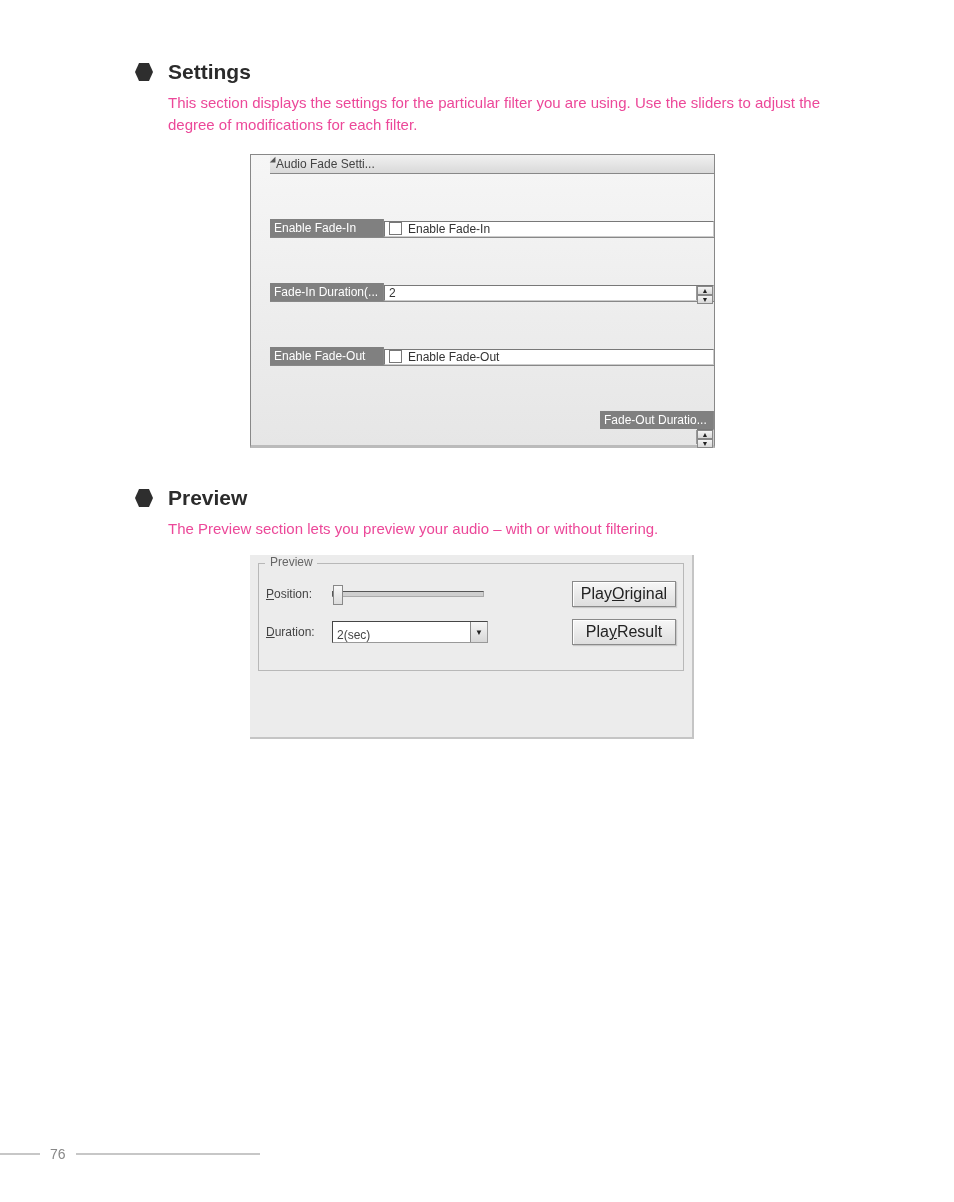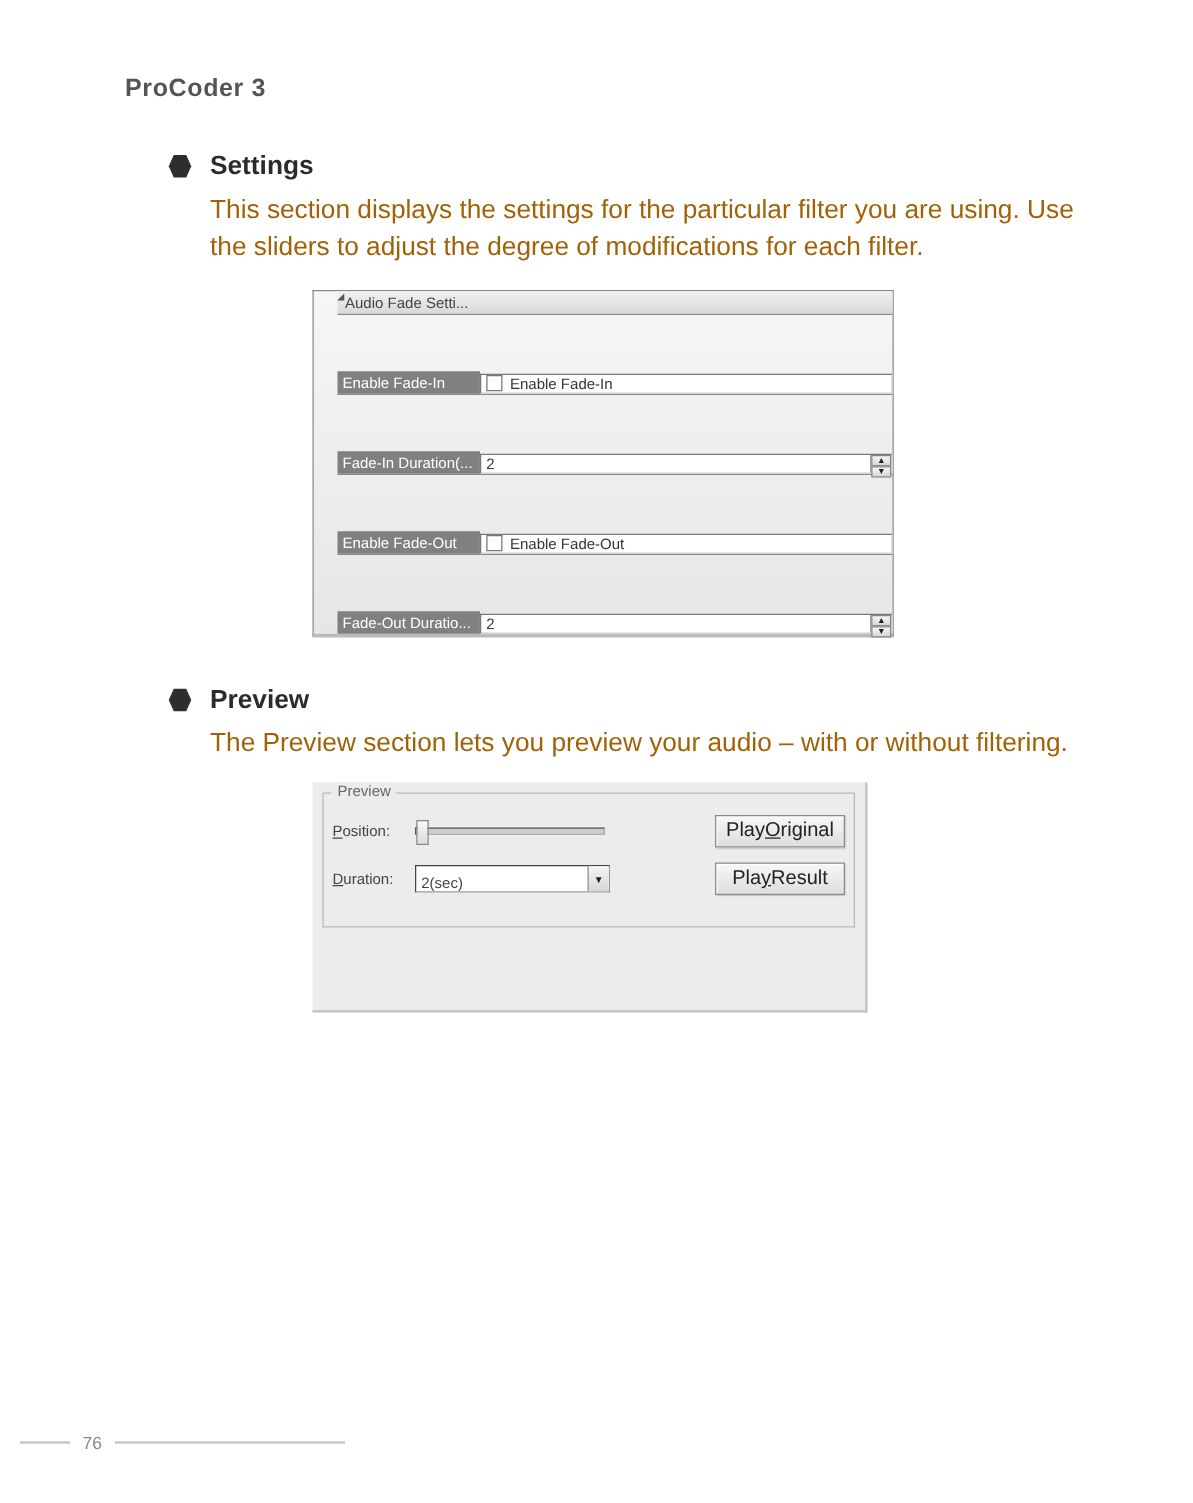--- a/index.html
+++ b/index.html
@@ -41,23 +41,23 @@
     flex: 0 0 auto;
   }
   .hexagon svg { display: block; }
   .section-title {
     font-weight: bold;
     font-size: 21px;
     color: #2b2b2b;
   }
   .section-body {
     margin-left: 68px;
-    font-size: 21px;
+    font-size: 15px;
     line-height: 1.45;
-    color: #a16207;
+    color: #ec4899;
     max-width: 700px;
   }
 
   
   .fig-settings {
     width: 444px;
     margin: 18px 0 38px 150px;
     border: 1px solid #888;
     border-bottom: 3px solid #bbb;
     font-size: 12px;
@@ -79,21 +79,21 @@
     border-top:4px solid transparent;
     border-bottom:4px solid transparent;
     transform: rotate(45deg);
   }
   .fig-settings .row {
     display: flex;
     align-items: flex-end;
     border-bottom: 1px solid #888;
     margin-top: 45px;
   }
-  .fig-settings .row:last-child { border-bottom: none; }
+  .fig-settings .row:last-child { border-bottom: none; flex-direction: column; }
   .fig-settings .lab {
     width: 114px;
     box-sizing: border-box;
     padding: 2px 4px;
     background: #808080;
     color: #fff;
     border-right: 1px solid #888;
     white-space: nowrap;
     overflow: hidden;
   }
@@ -232,40 +232,39 @@
     justify-content: center;
     font-size: 16px;
     color: #222;
     cursor: pointer;
     margin-left: auto;
   }
 
   
   .footer {
     position: absolute;
-    left: 16px;
+    left: 0;
     bottom: 40px;
     display: flex;
     align-items: center;
     width: 260px;
   }
   .footer .bar1 { height: 2px; background: #c7c7c7; width: 40px; }
   .footer .pn {
     font-size: 14px;
     color: #888;
     padding: 0 10px;
   }
   .footer .bar2 { height: 2px; background: #c7c7c7; flex: 1; }
 </style>
 </head>
 <body>
 
 <div class="page">
 
-  <div class="app-title">ProCoder 3</div>
 
   <div class="section-head">
     <span class="hexagon">
       <svg viewBox="0 0 20 20">
           <polygon points="5,1 15,1 19,10 15,19 5,19 1,10" fill="#2e2e2e"></polygon>
         </svg>
     </span>
     <span class="section-title">Settings</span>
   </div>
   <div class="section-body">This section displays the settings for the particular filter you are using. Use the sliders to adjust the degree of modifications for each filter.</div>

